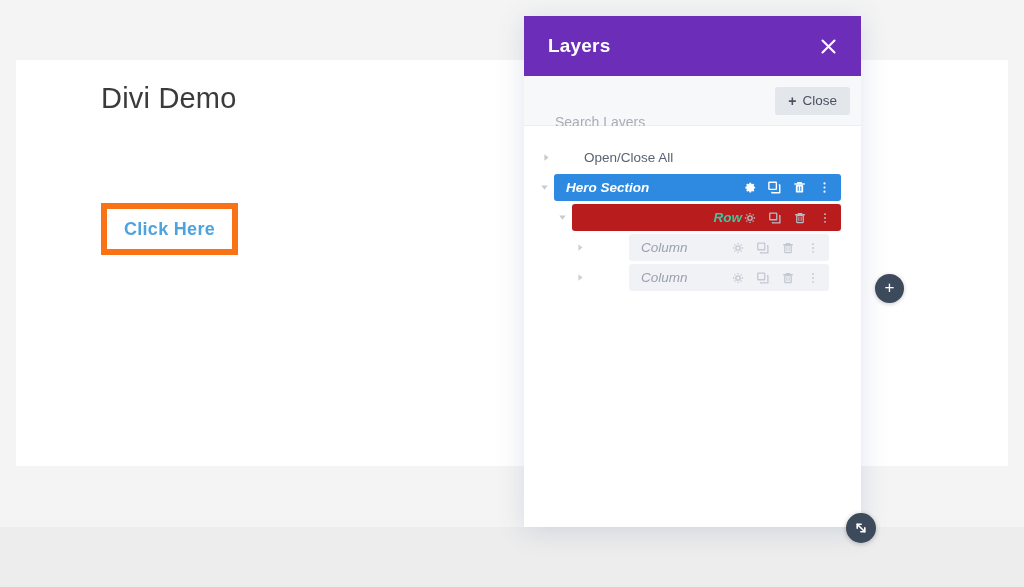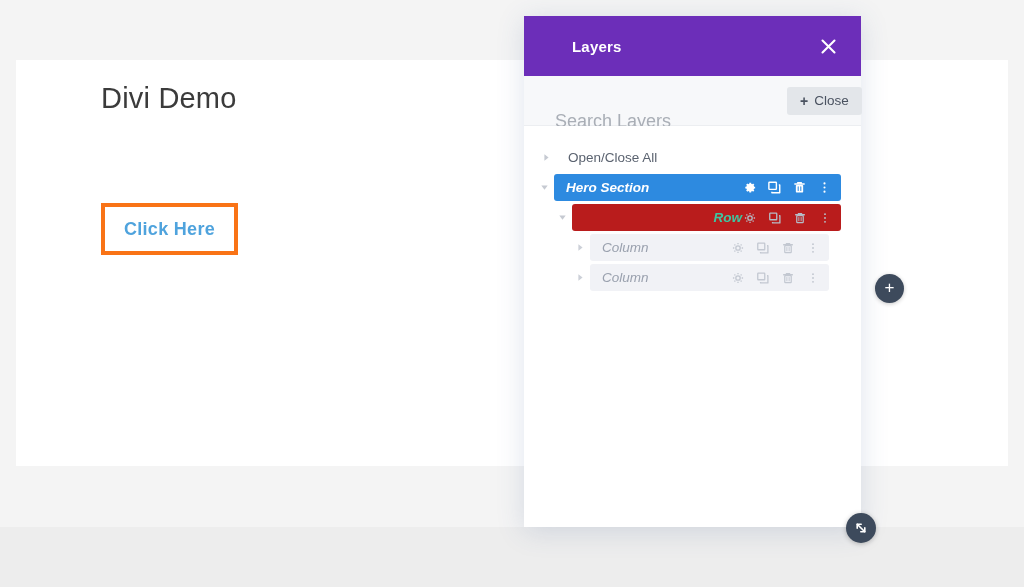--- a/index.html
+++ b/index.html
@@ -51,21 +51,21 @@
     font-weight: 400;
     color: #3b3b3b;
     letter-spacing: 0.2px;
     white-space: nowrap;
   }
 
   .cta-button {
     position: absolute;
     left: 101px; top: 203px;
     width: 137px; height: 52px;
-    border: 4px solid #f97316;
+    border: 6px solid #f97316;
     background: transparent;
     color: #4fa3dd;
     font-size: 18px;
     font-weight: 600;
     letter-spacing: 0.3px;
     display: flex;
     align-items: center;
     justify-content: center;
     cursor: pointer;
     font-family: "Liberation Sans", sans-serif;
@@ -109,24 +109,23 @@
     height: 60px;
     background: #6c2eb9;
     display: flex;
     align-items: center;
     justify-content: space-between;
     padding: 0 21px 0 24px;
     flex: 0 0 auto;
   }
   .panel-title {
     color: #ffffff;
-    font-size: 15px;
+    font-size: 19px;
     font-weight: 700;
     letter-spacing: 0.2px;
-    margin-left: 24px;
   }
   .close-btn {
     width: 24px; height: 24px;
     display: flex;
     align-items: center;
     justify-content: center;
     cursor: pointer;
   }
   .close-btn svg { display: block; }
 
@@ -137,21 +136,21 @@
     display: flex;
     align-items: center;
     justify-content: space-between;
     padding: 0 11px 0 31px;
     flex: 0 0 auto;
   }
   .search-input {
     border: none;
     outline: none;
     background: transparent;
-    font-size: 18px;
+    font-size: 14px;
     color: #3a3a3a;
     font-family: "Liberation Sans", sans-serif;
     flex: 1 1 auto;
     height: 30px;
     margin-top: 42px;
   }
   .search-input::placeholder { color: #a9aeb6; }
 
   .filter-btn {
     display: flex;
@@ -228,40 +227,40 @@
   .act {
     width: 15px; height: 15px;
     display: flex;
     align-items: center;
     justify-content: center;
     cursor: pointer;
   }
   .act svg { display: block; }
 
   
-  .row-openclose { padding-left: 12px; }
+  .row-openclose { padding-left: 12px; gap: 16px; }
   .row-openclose .label-plain {
     font-size: 13.5px;
     color: #5b6370;
     font-weight: 400;
     padding-left: 12px;
   }
 
   
   .row-section { margin-left: 10px; margin-right: 20px; }
   .row-section .row-pill { background: #2d8ae0; }
   .row-section .row-label { color: #ffffff; }
 
   
   .row-rowlevel { margin-left: 28px; margin-right: 20px; }
   .row-rowlevel .row-pill { background: #b91c1c; justify-content: flex-end; }
   .row-rowlevel .row-label { color: #3ec6a0; }
 
   
-  .row-column { margin-left: 46px; margin-right: 32px; }
+  .row-column { margin-left: 46px; margin-right: 32px; gap: 39px; }
   .row-column .row-pill { background: #f1f2f6; }
   .row-column .row-label { color: #9aa1ae; font-weight: 400; }
 
   
   .resize-handle {
     position: absolute;
     left: 846px; top: 513px;
     width: 30px; height: 30px;
     border-radius: 50%;
     background: #3d4a5c;

